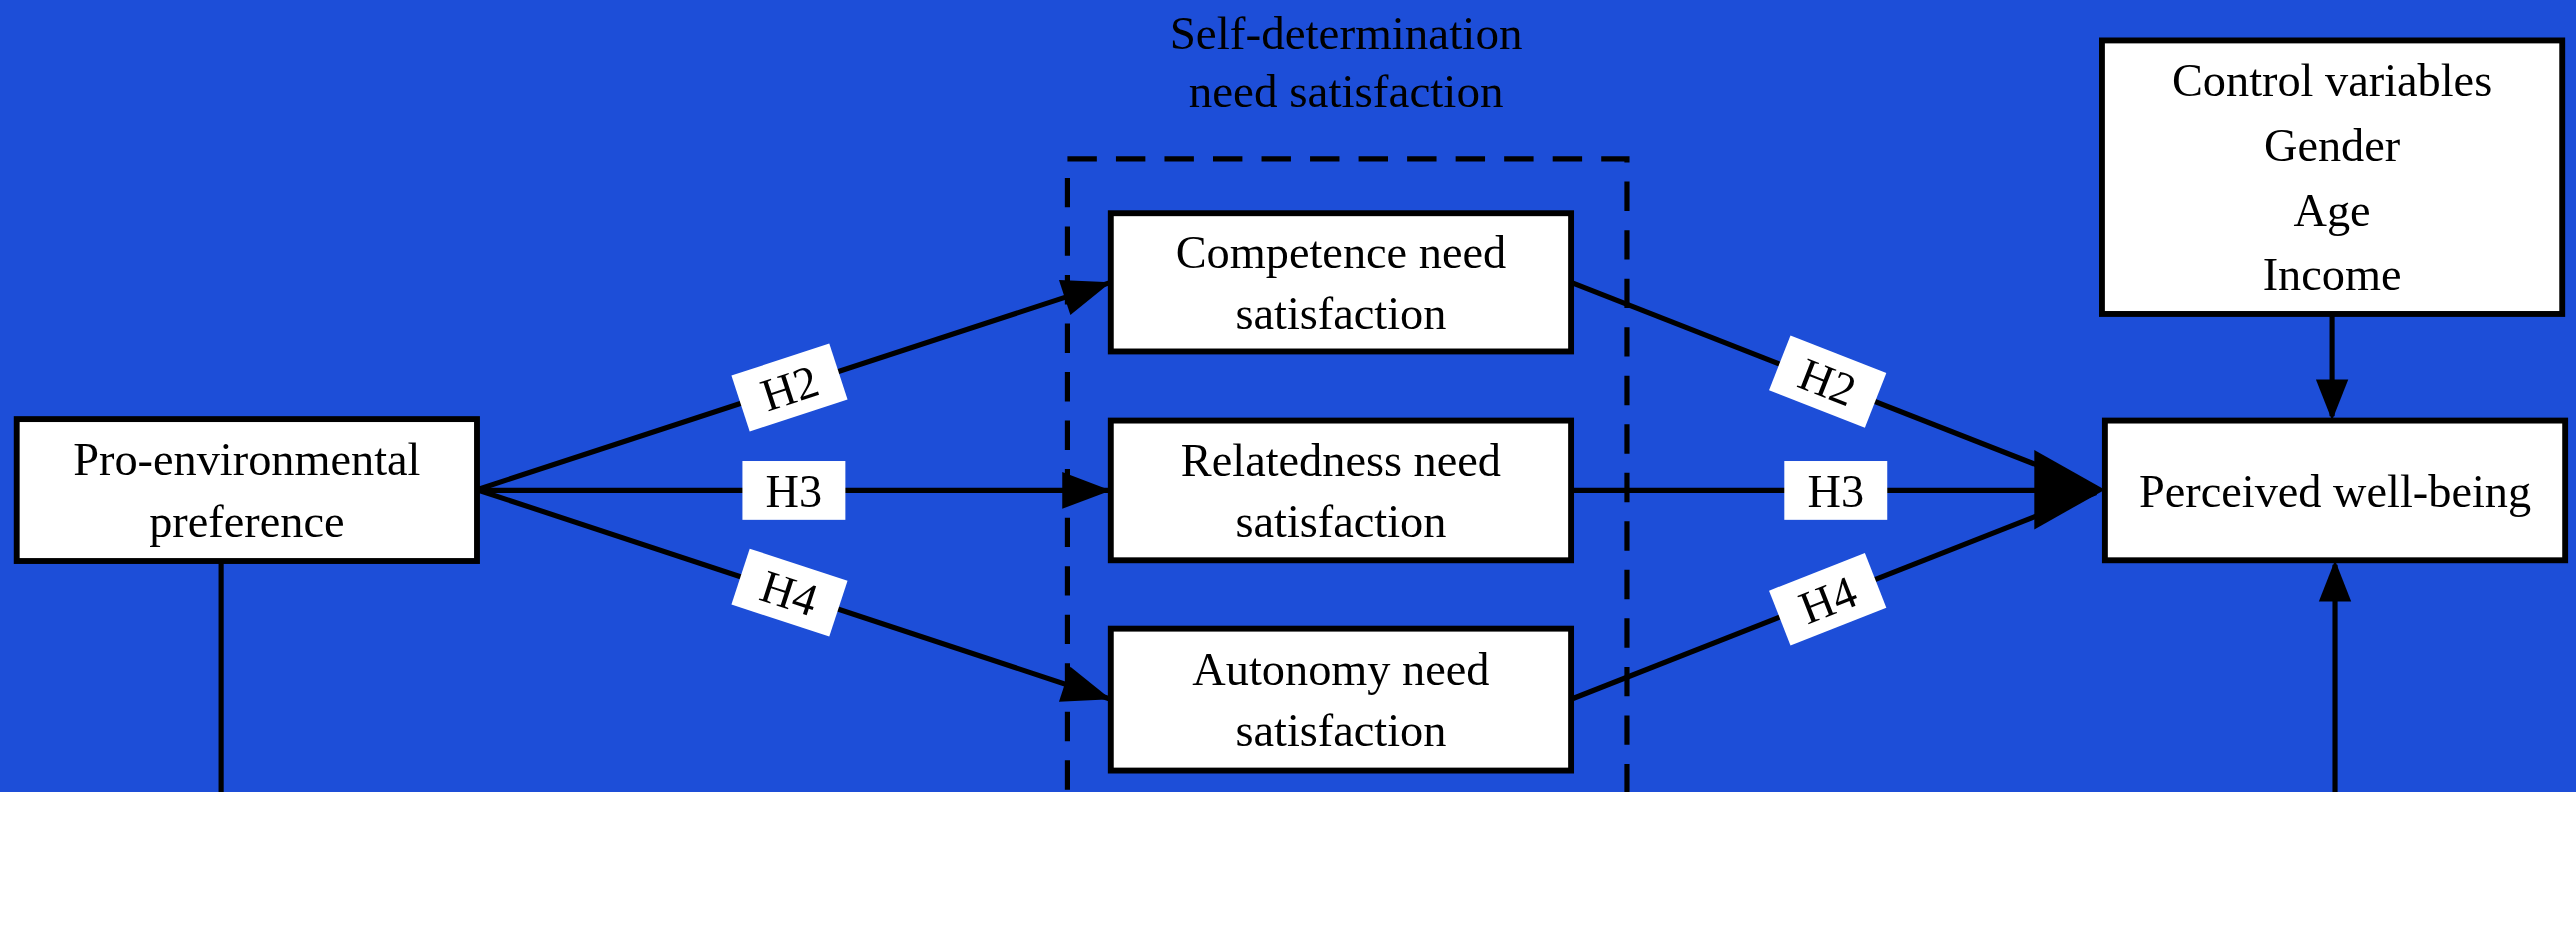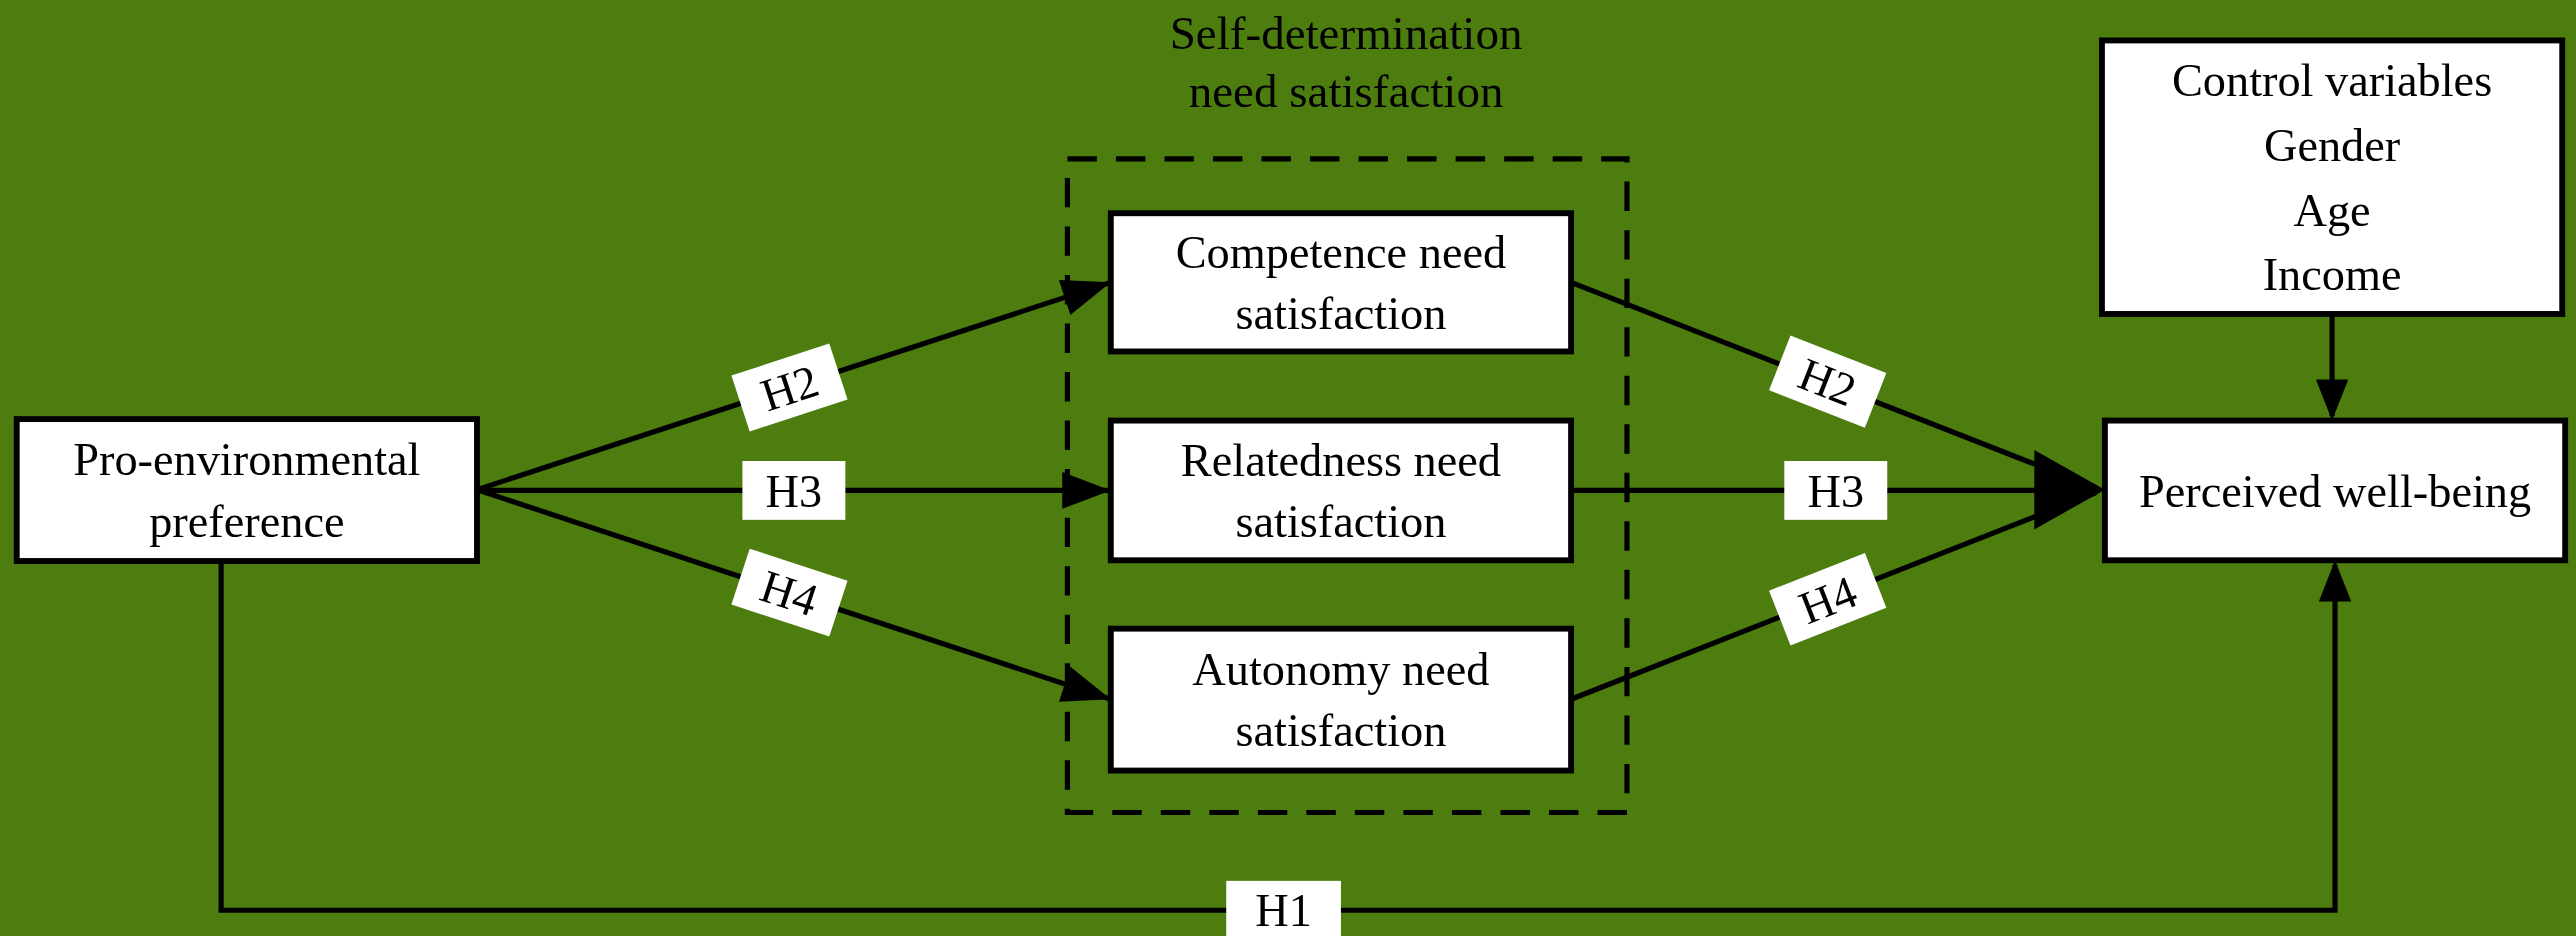--- a/index.html
+++ b/index.html
@@ -2,22 +2,22 @@
 <html style="font-size:11.8px"><head>
 <meta charset="utf-8">
 <style>
   html, body {
     margin: 0;
     padding: 0;
     background: #ffffff;
   }
   .canvas {
     width: 2576px;
-    height: 936px;
-    background: #4d7c0f;
+    height: 792px;
+    background: #1d4ed8;
   }
   svg { display: block; }
   .box {
     fill: #ffffff;
     stroke: #000000;
     stroke-width: 8;
   }
   .dashed-box {
     fill: none;
     stroke: #000000;

